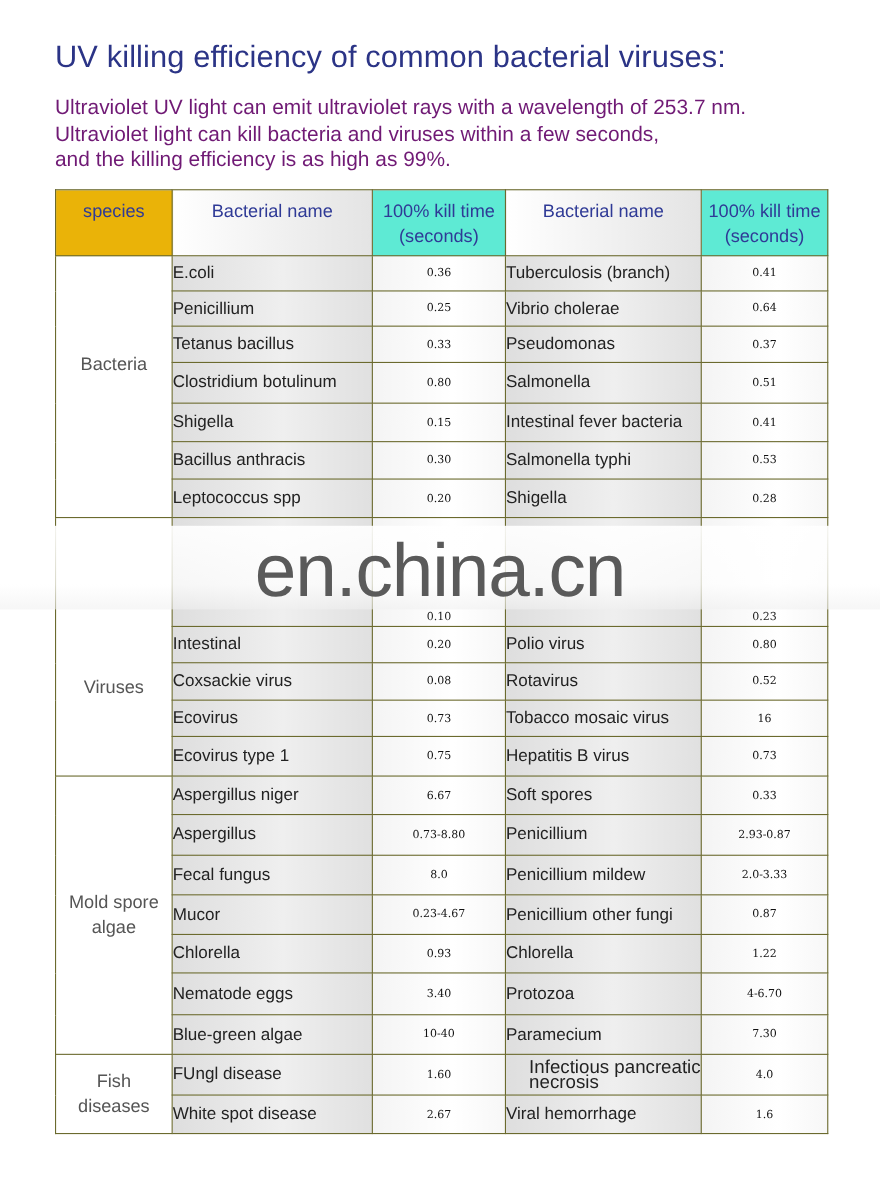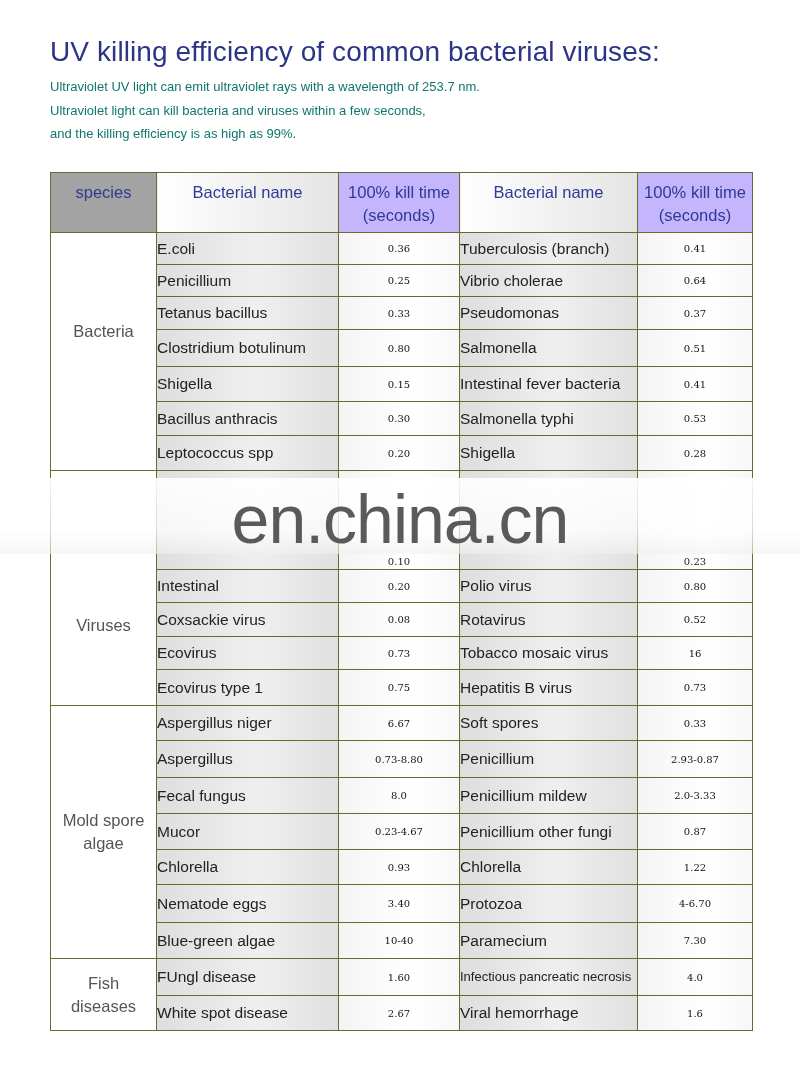--- a/index.html
+++ b/index.html
@@ -1,28 +1,28 @@
 <!DOCTYPE html>
 <html><head>
 <meta charset="utf-8">
 <style>
   html, body { margin: 0; padding: 0; background: #ffffff; }
   body { width: 800px; height: 1080px; position: relative; overflow: hidden; font-family: "Liberation Sans", sans-serif; }
   .title { position: absolute; left: 50px; top: 36px; font-size: 28px; color: #2b3486; letter-spacing: 0.1px; white-space: nowrap; }
-  .intro { position: absolute; left: 50px; top: 75px; font-size: 13px; line-height: 23.5px; color: #0f766e; }
+  .intro { position: absolute; left: 50px; top: 87px; font-size: 19px; line-height: 23.5px; color: #701a75; }
   .intro div { white-space: nowrap; }
   table.uv { position: absolute; left: 50px; top: 172px; border-collapse: collapse; table-layout: fixed; width: 702px; }
   table.uv td, table.uv th { border: 1.5px solid #6b6a2e; padding: 0; }
   table.uv th { font-weight: normal; color: #2f3a96; font-size: 16.5px; line-height: 23px; height: 60px; vertical-align: top; padding-top: 8px; box-sizing: border-box; text-align: center; }
-  th.h-species { background: #a3a3a3; }
+  th.h-species { background: #eab308; }
   th.h-name { background: linear-gradient(to right, #ffffff 0%, #e4e4e4 100%); }
-  th.h-time { background: #c4b5fd; }
+  th.h-time { background: #5eead4; }
   td.species { background: #ffffff; color: #555; font-size: 16.5px; text-align: center; line-height: 23px; }
   td.name { background: linear-gradient(to right, #dedede 0%, #efefef 55%, #e0e0e0 100%); color: #222; font-size: 15.5px; padding-left: 7px; text-align: left; white-space: nowrap; }
-  td.name.small { font-size: 13px; line-height: 14px; white-space: normal; }
+  td.name.small { font-size: 17px; line-height: 14px; white-space: normal; padding-left: 21px; }
   td.time { background: linear-gradient(to right, #f4f4f4 0%, #ffffff 60%, #f7f7f7 100%); color: #111; font-family: "DejaVu Serif", serif; font-size: 10px; text-align: center; }
   tr.blur td { color: transparent; }
   tr.blur td.time { color: #222; vertical-align: bottom; padding-bottom: 2px; }
   .watermark { position: absolute; left: 0; top: 478px; width: 800px; height: 76px; background: linear-gradient(to bottom, rgba(255,255,255,0.92), rgba(255,255,255,0.75) 70%, rgba(240,240,240,0.6)); pointer-events: none; }
   .watermark-text { position: absolute; left: 0; width: 800px; top: 474px; text-align: center; font-size: 68px; color: #5a5a5a; letter-spacing: -1px; line-height: 90px; pointer-events: none; }
 </style>
 </head>
 <body>
 
 <div class="title">UV killing efficiency of common bacterial viruses:</div>

